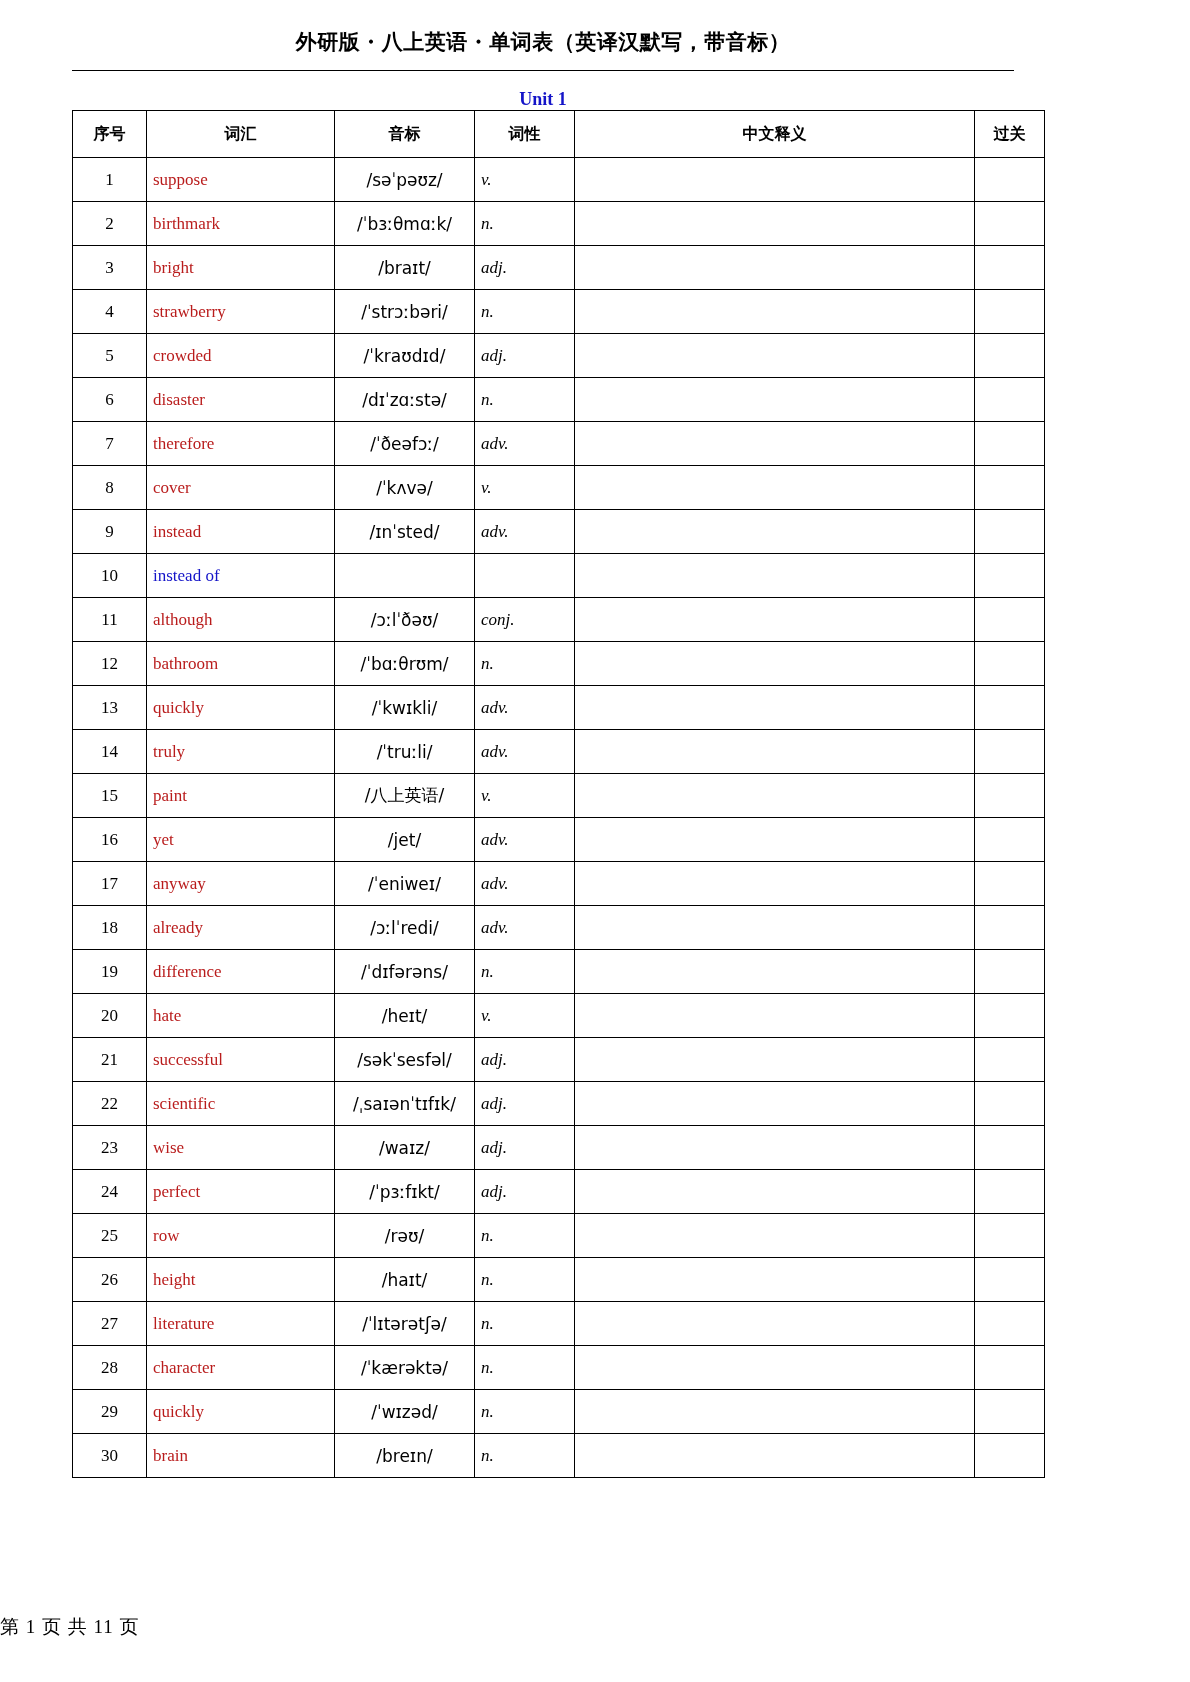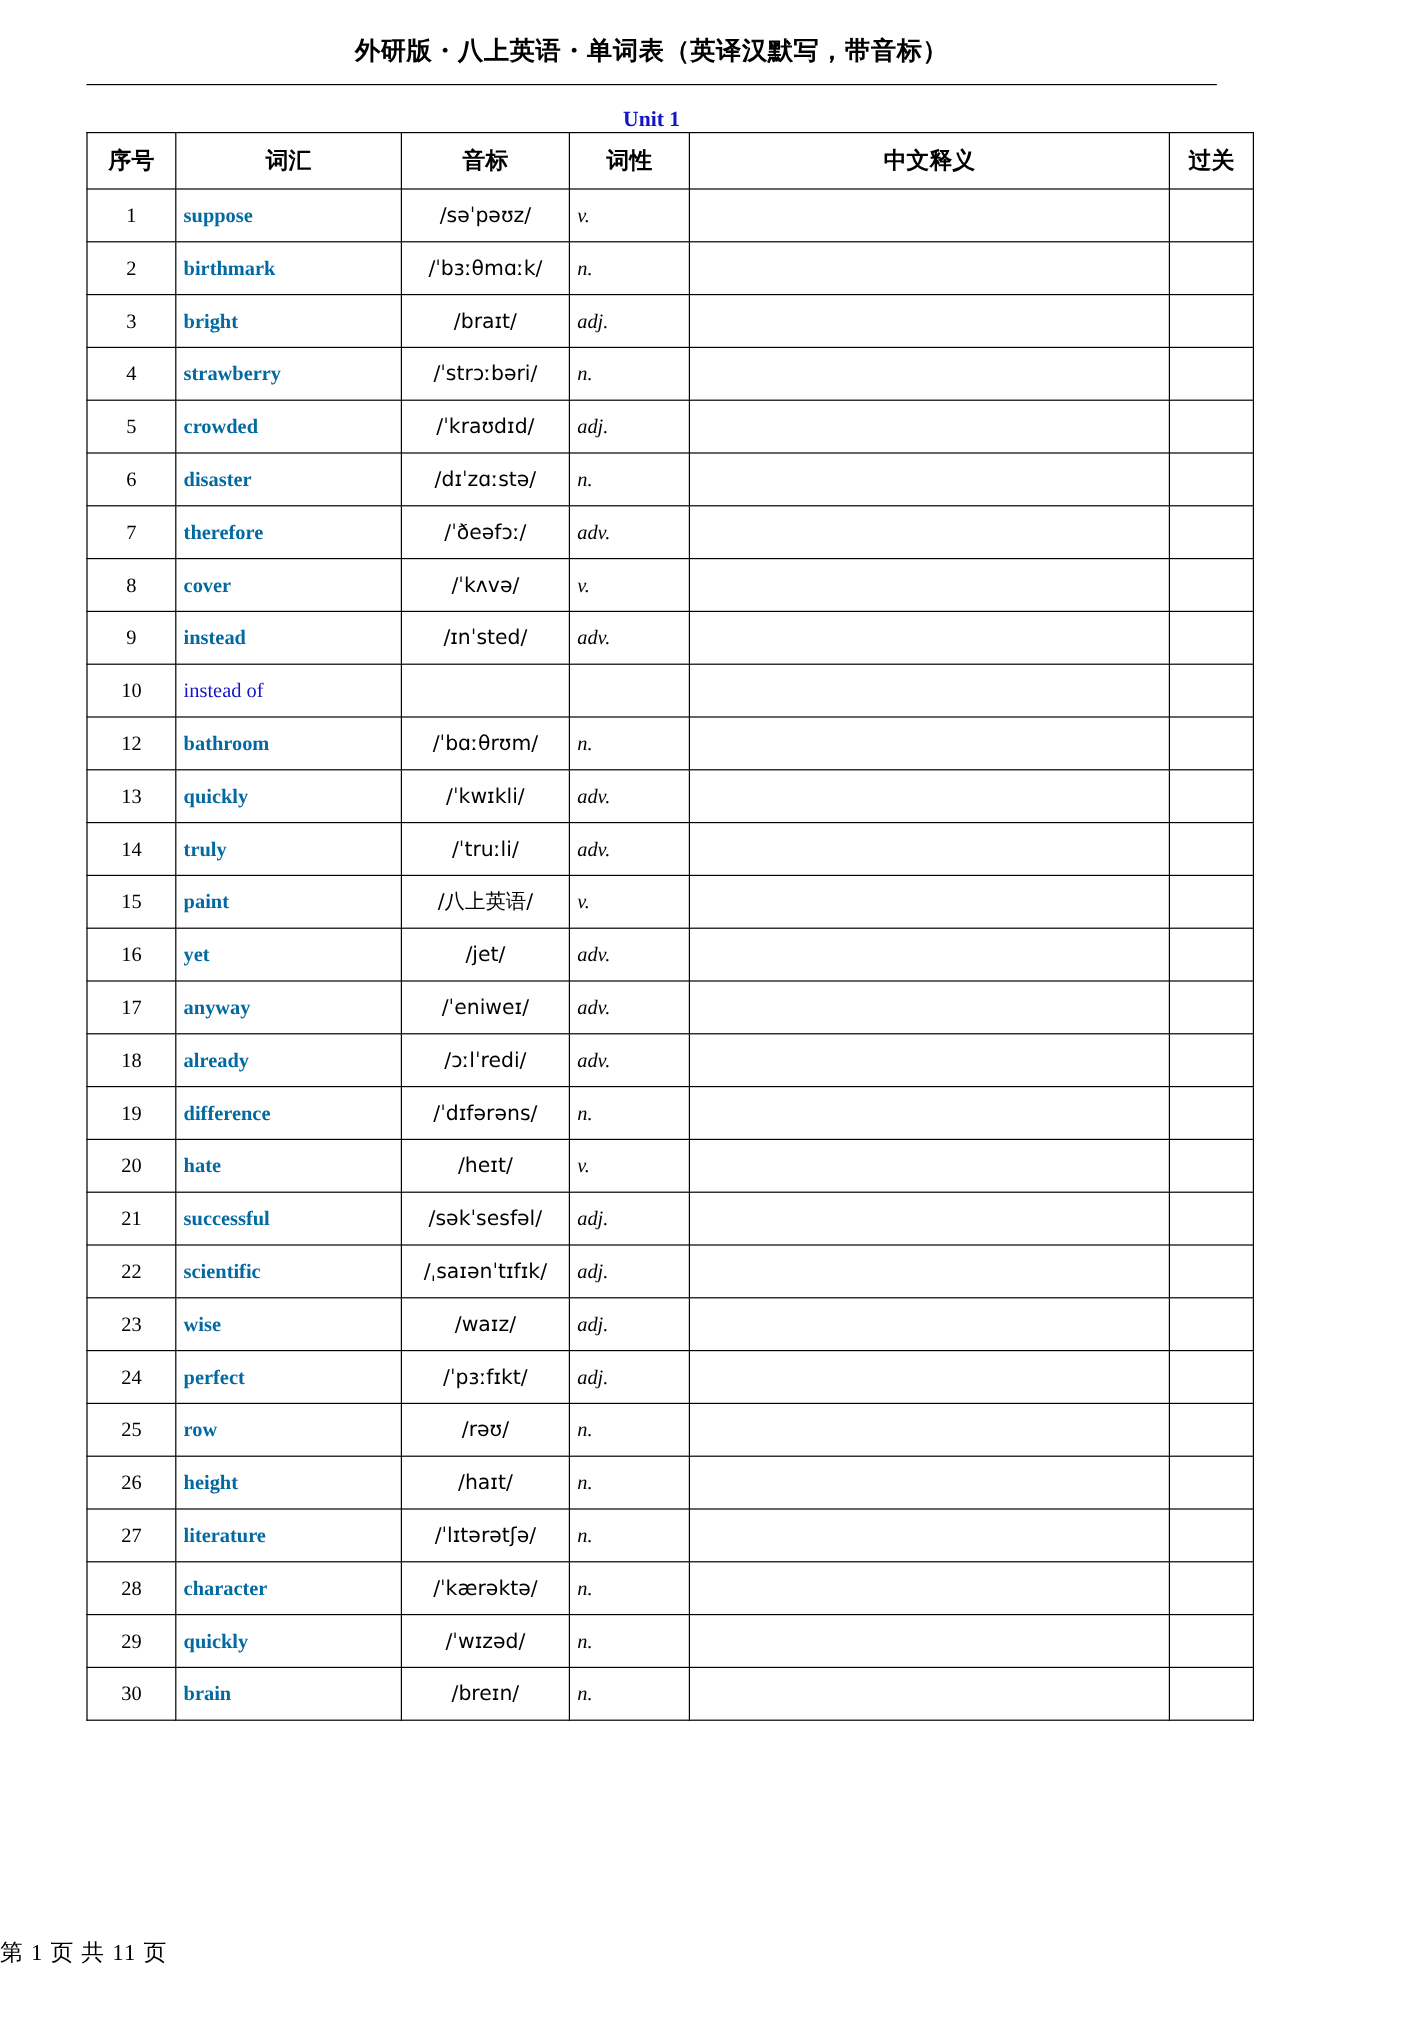--- a/index.html
+++ b/index.html
@@ -52,41 +52,41 @@
     border: 1px solid #000;
     height: 43px;
     padding: 0 6px;
     font-size: 17px;
     vertical-align: middle;
   }
   table.vocab th {
     text-align: center;
     font-weight: bold;
     font-family: "Liberation Serif", serif;
-    font-size: 19px;
+    font-size: 16px;
     height: 46px;
   }
   col.c-idx { width: 74px; }
   col.c-word { width: 188px; }
   col.c-ipa  { width: 140px; }
   col.c-pos  { width: 100px; }
   col.c-mean { width: 400px; }
   col.c-pass { width: 70px; }
 
   td.idx {
     text-align: center;
     font-family: "Liberation Serif", serif;
     font-size: 17px;
   }
   td.word {
     padding-left: 18px;
     font-family: "Liberation Serif", serif;
-    font-weight: bold;
+    font-weight: normal;
     font-size: 18px;
-    color: #0369a1;
+    color: #b91c1c;
   }
   td.word.phrase {
     color: #1414c8;
     font-weight: normal;
   }
   td.ipa {
     text-align: center;
     font-family: "DejaVu Sans", sans-serif;
     font-size: 16px;
     color: #000;
@@ -213,20 +213,28 @@
         </tr>
         <tr>
           <td class="idx">10</td>
           <td class="word phrase">instead of</td>
           <td class="ipa"></td>
           <td class="pos"></td>
           <td class="mean"></td>
           <td class="pass"></td>
         </tr>
         <tr>
+          <td class="idx">11</td>
+          <td class="word">although</td>
+          <td class="ipa">/ɔːlˈðəʊ/</td>
+          <td class="pos">conj.</td>
+          <td class="mean"></td>
+          <td class="pass"></td>
+        </tr>
+        <tr>
           <td class="idx">12</td>
           <td class="word">bathroom</td>
           <td class="ipa">/ˈbɑːθrʊm/</td>
           <td class="pos">n.</td>
           <td class="mean"></td>
           <td class="pass"></td>
         </tr>
         <tr>
           <td class="idx">13</td>
           <td class="word">quickly</td>

